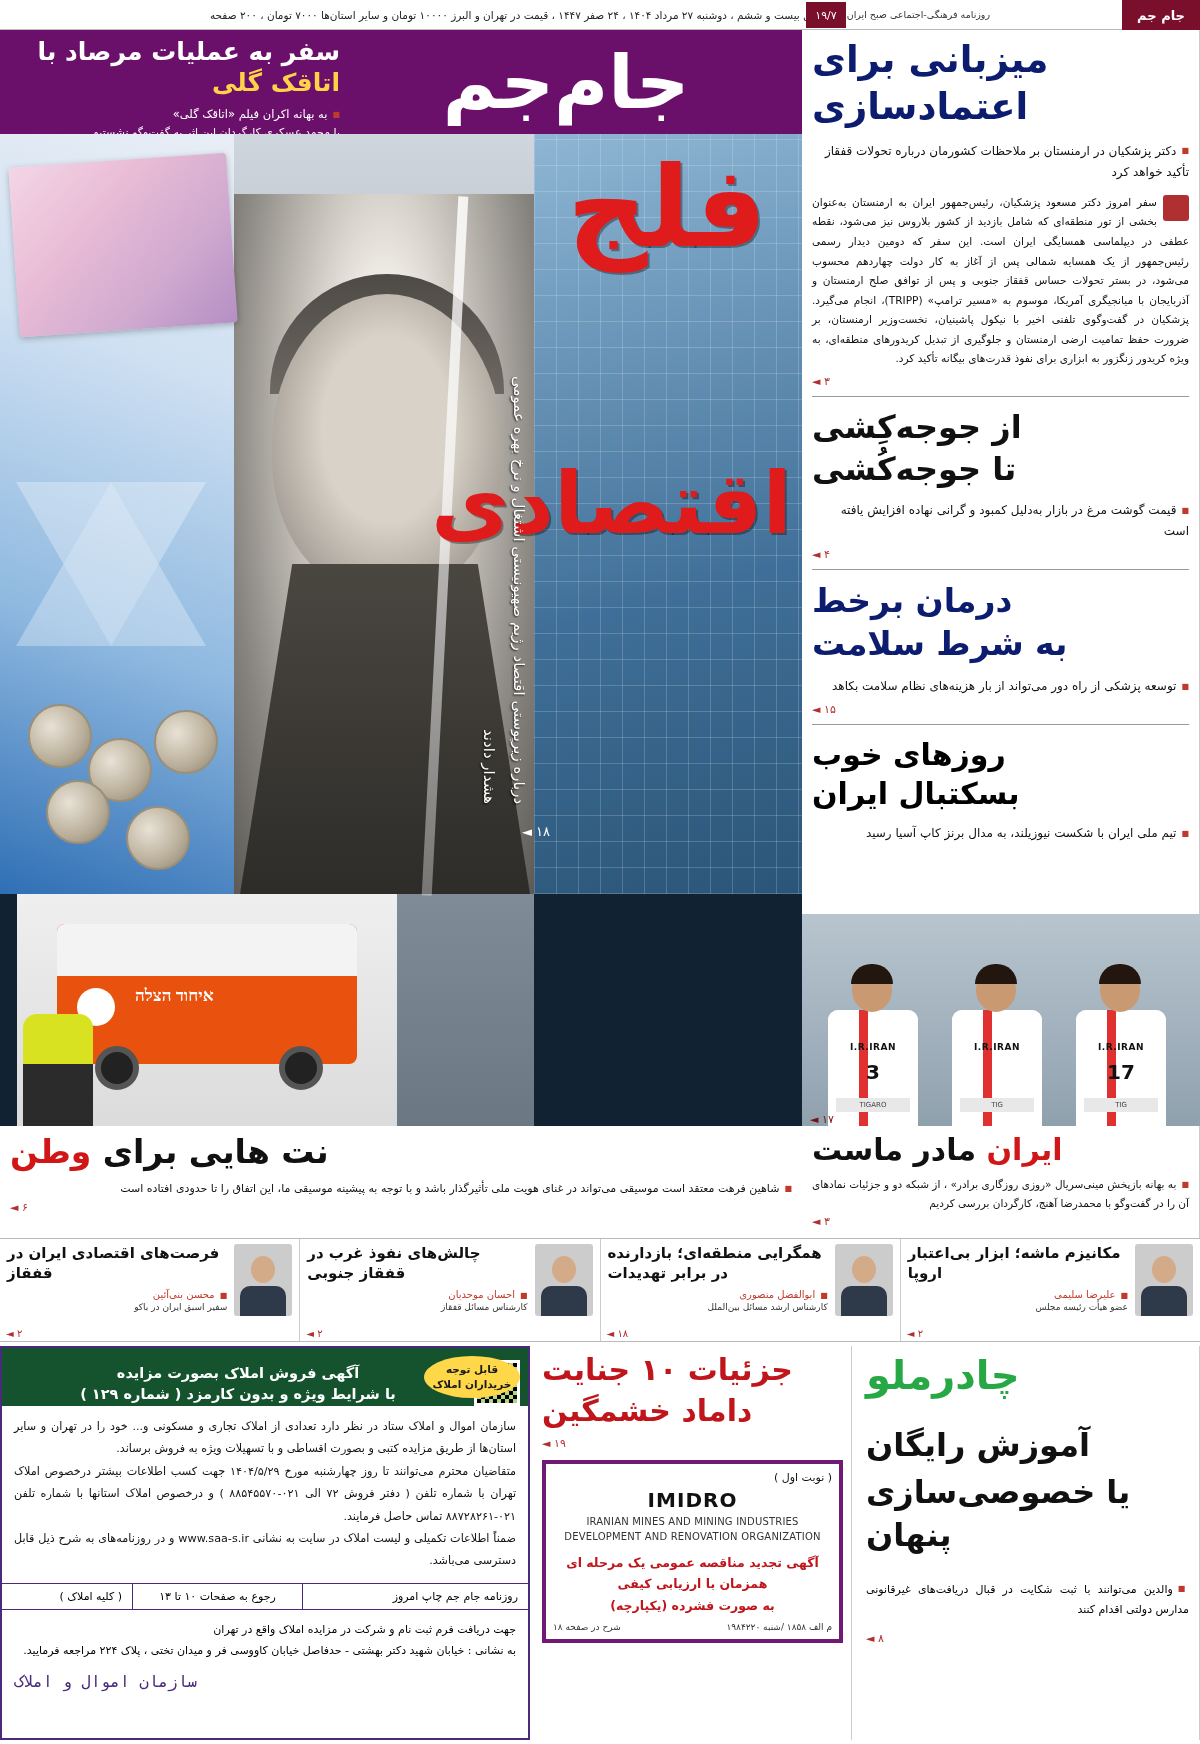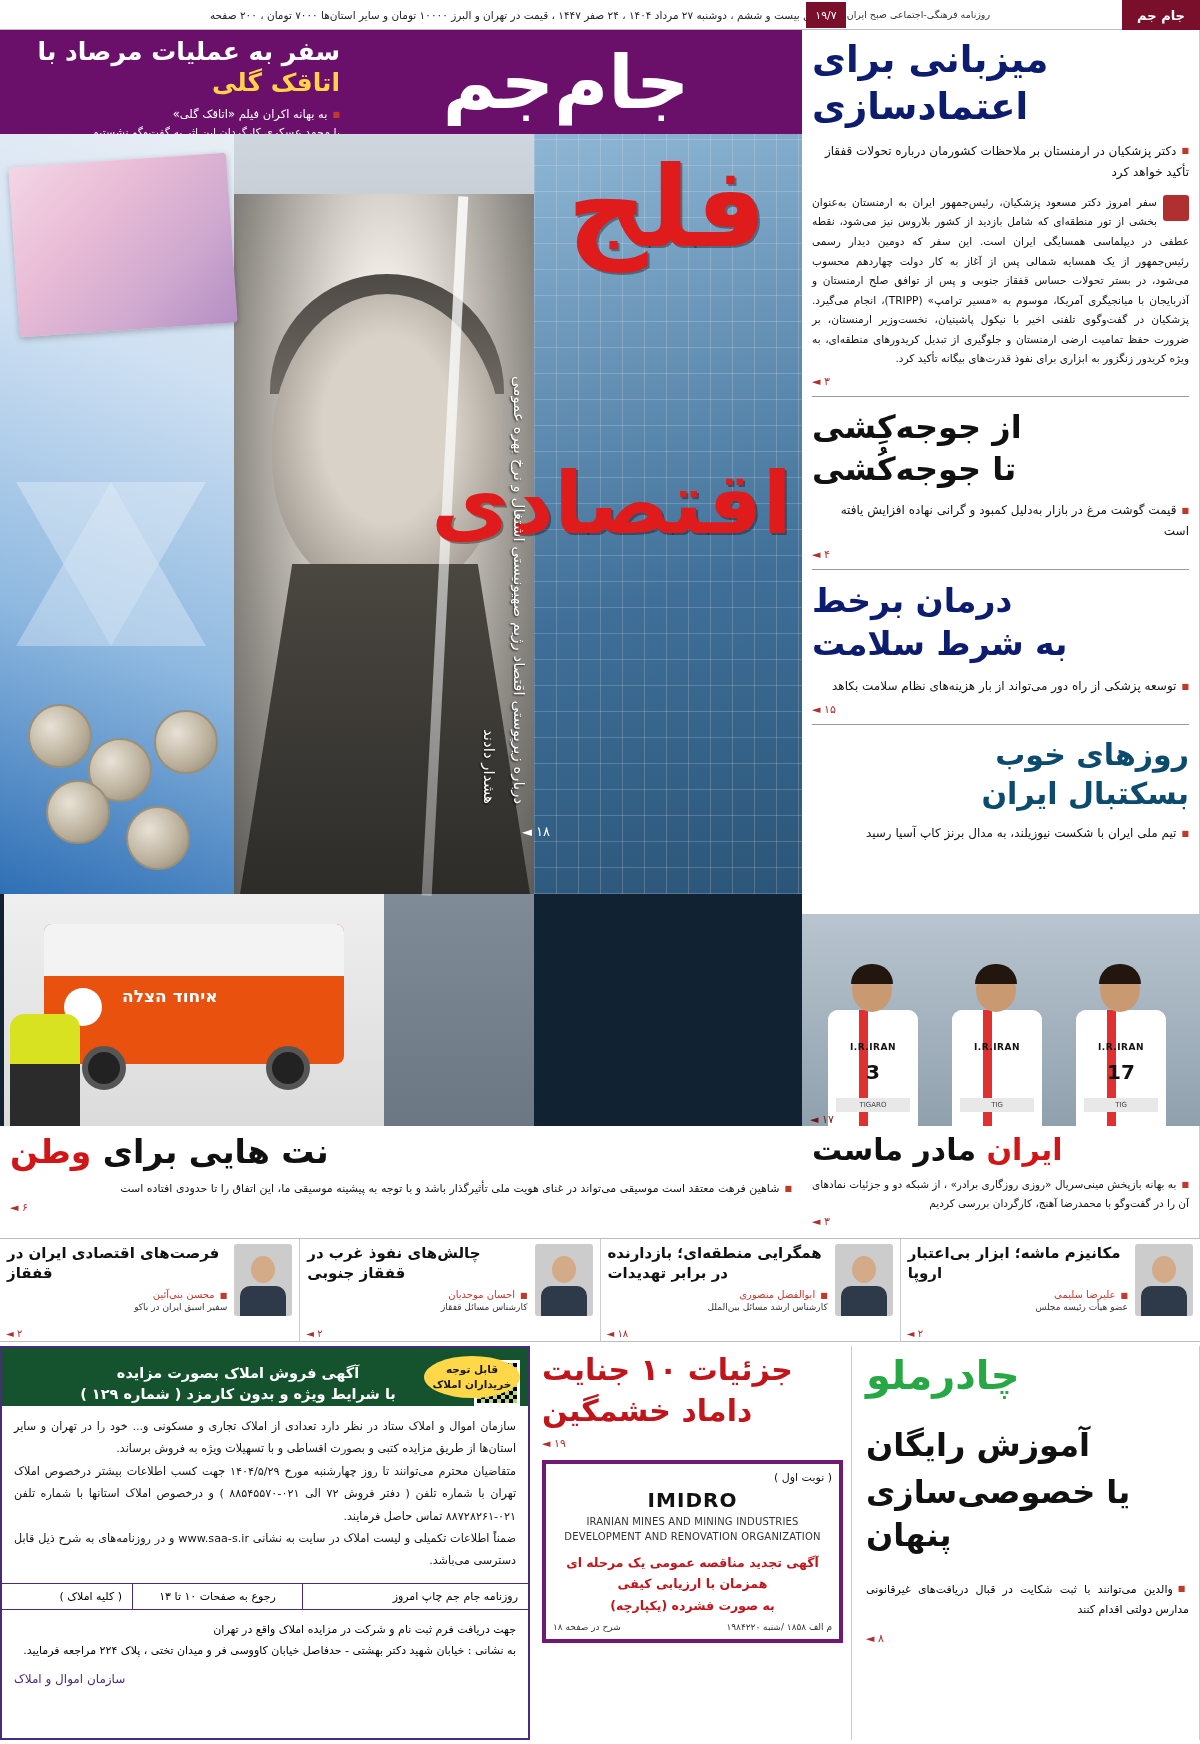--- a/index.html
+++ b/index.html
@@ -80,21 +80,21 @@
     float: right; width: 26px; height: 26px; margin: 2px 0 2px 6px;
     background: #b03030; border-radius: 3px;
   }
   .pagemark {
     margin-top: 6px; text-align: left; font-size: 11px; color: #b03030;
   }
   .hr-thin { border-top: 1px solid #999; margin: 8px 0 10px 0; }
 
   .rc-title2 { font-size: 32px; font-weight: bold; color: #111; line-height: 1.3; text-align: left; }
   .rc-title3 { font-size: 33px; font-weight: bold; color: #0c1c6e; line-height: 1.3; text-align: left; }
-  .rc-title4 { font-size: 30px; font-weight: bold; color: #0c4a6e; line-height: 1.3; text-align: right; }
+  .rc-title4 { font-size: 30px; font-weight: bold; color: #000000; line-height: 1.3; text-align: left; }
 
   .bball {
     position: absolute; left: 0; top: 884px; width: 398px; height: 216px;
     background: linear-gradient(180deg,#b8c5cf 0%, #8fa0ad 100%);
     overflow: hidden;
   }
   .player { position: absolute; bottom: 0; width: 110px; height: 190px; }
   .p-body { position: absolute; bottom: 0; left: 10px; width: 90px; height: 120px; background: #fff; border-radius: 10px 10px 4px 4px; border: 1px solid #ddd;}
   .p-stripe { position: absolute; bottom: 0; left: 10px; width: 90px; height: 120px; background: linear-gradient(90deg,#fff 0 35%, #e03030 35% 45%, #fff 45% 100%); border-radius: 10px 10px 4px 4px;}
   .p-head { position: absolute; bottom: 118px; left: 34px; width: 40px; height: 44px; background: #c99a72; border-radius: 50%; }
@@ -167,23 +167,24 @@
   }
   .coins {
     position: absolute; left: 22px; top: 560px; width: 210px; height: 190px;
   }
   .coin {
     position: absolute; width: 64px; height: 64px; border-radius: 50%;
     background: radial-gradient(circle at 35% 35%, #e8e2d6, #b9ae99 60%, #8b816e 100%);
     border: 2px solid #9a9079;
   }
   .ambulance {
-    position: absolute; left: 4px; top: 760px; width: 380px; height: 269px;
+    position: absolute; left: 17px; top: 760px; width: 380px; height: 269px;
     background: linear-gradient(180deg,#efefef 0%, #d8d8d8 100%);
     overflow: hidden;
+    font-family: Liberation Serif, serif;
   }
   .amb-body { position: absolute; left: 40px; top: 30px; width: 300px; height: 140px; background: #e9510e; border-radius: 8px; }
   .amb-white { position: absolute; left: 40px; top: 30px; width: 300px; height: 52px; background: #f3f3f3; border-radius: 8px 8px 0 0; }
   .amb-text { position: absolute; left: 118px; top: 92px; color: #fff; font-size: 17px; font-weight: bold; direction: rtl; line-height: 1.2; }
   .amb-logo { position: absolute; left: 60px; top: 94px; width: 38px; height: 38px; background: #fff; border-radius: 50%; }
   .amb-wheel { position: absolute; top: 152px; width: 44px; height: 44px; border-radius: 50%; background: #222; border: 6px solid #555; }
   .medic { position: absolute; left: 6px; top: 120px; width: 70px; height: 112px; background: linear-gradient(180deg,#d9e221 0 45%, #2b2b2b 45% 100%); border-radius: 14px 14px 0 0; }
 
   .hero-title {
     position: absolute; right: 10px; top: 20px; width: 250px; text-align: center;
@@ -629,17 +630,17 @@
       <div class="ad-body" style="white-space:pre-line">سازمان اموال و املاک ستاد در نظر دارد تعدادی از املاک تجاری و مسکونی و... خود را در تهران و سایر استان‌ها از طریق مزایده کتبی و بصورت اقساطی و با تسهیلات ویژه به فروش برساند.
 متقاضیان محترم می‌توانند تا روز چهارشنبه مورخ ۱۴۰۴/۵/۲۹ جهت کسب اطلاعات بیشتر درخصوص املاک تهران با شماره تلفن ( دفتر فروش ۷۲ الی ۰۲۱-۸۸۵۴۵۵۷۰ ) و درخصوص املاک استانها با شماره تلفن ۰۲۱-۸۸۷۲۸۲۶۱ تماس حاصل فرمایند.
 ضمناً اطلاعات تکمیلی و لیست املاک در سایت به نشانی www.saa-s.ir و در روزنامه‌های به شرح ذیل قابل دسترسی می‌باشد.</div>
       <div class="ad-strip">
         <div class="c1">روزنامه جام جم چاپ امروز</div>
         <div class="c2">رجوع به صفحات ۱۰ تا ۱۳</div>
         <div class="c3">( کلیه املاک )</div>
       </div>
       <div class="ad-foot" style="white-space:pre-line">جهت دریافت فرم ثبت نام و شرکت در مزایده املاک واقع در تهران
 به نشانی : خیابان شهید دکتر بهشتی - حدفاصل خیابان کاووسی فر و میدان تختی ، پلاک ۲۲۴ مراجعه فرمایید.</div>
-      <div style="text-align:left; padding:0 12px; font-size:12px; color:#4a2a7a;">سازمان اموال و املاک</div>
+      <div style="text-align:left; padding:0 12px; font-size:16px; color:#4a2a7a;font-family:Liberation Mono, monospace;">سازمان اموال و املاک</div>
     </div>
 
   </div>
 </div>
 
 </body></html>

